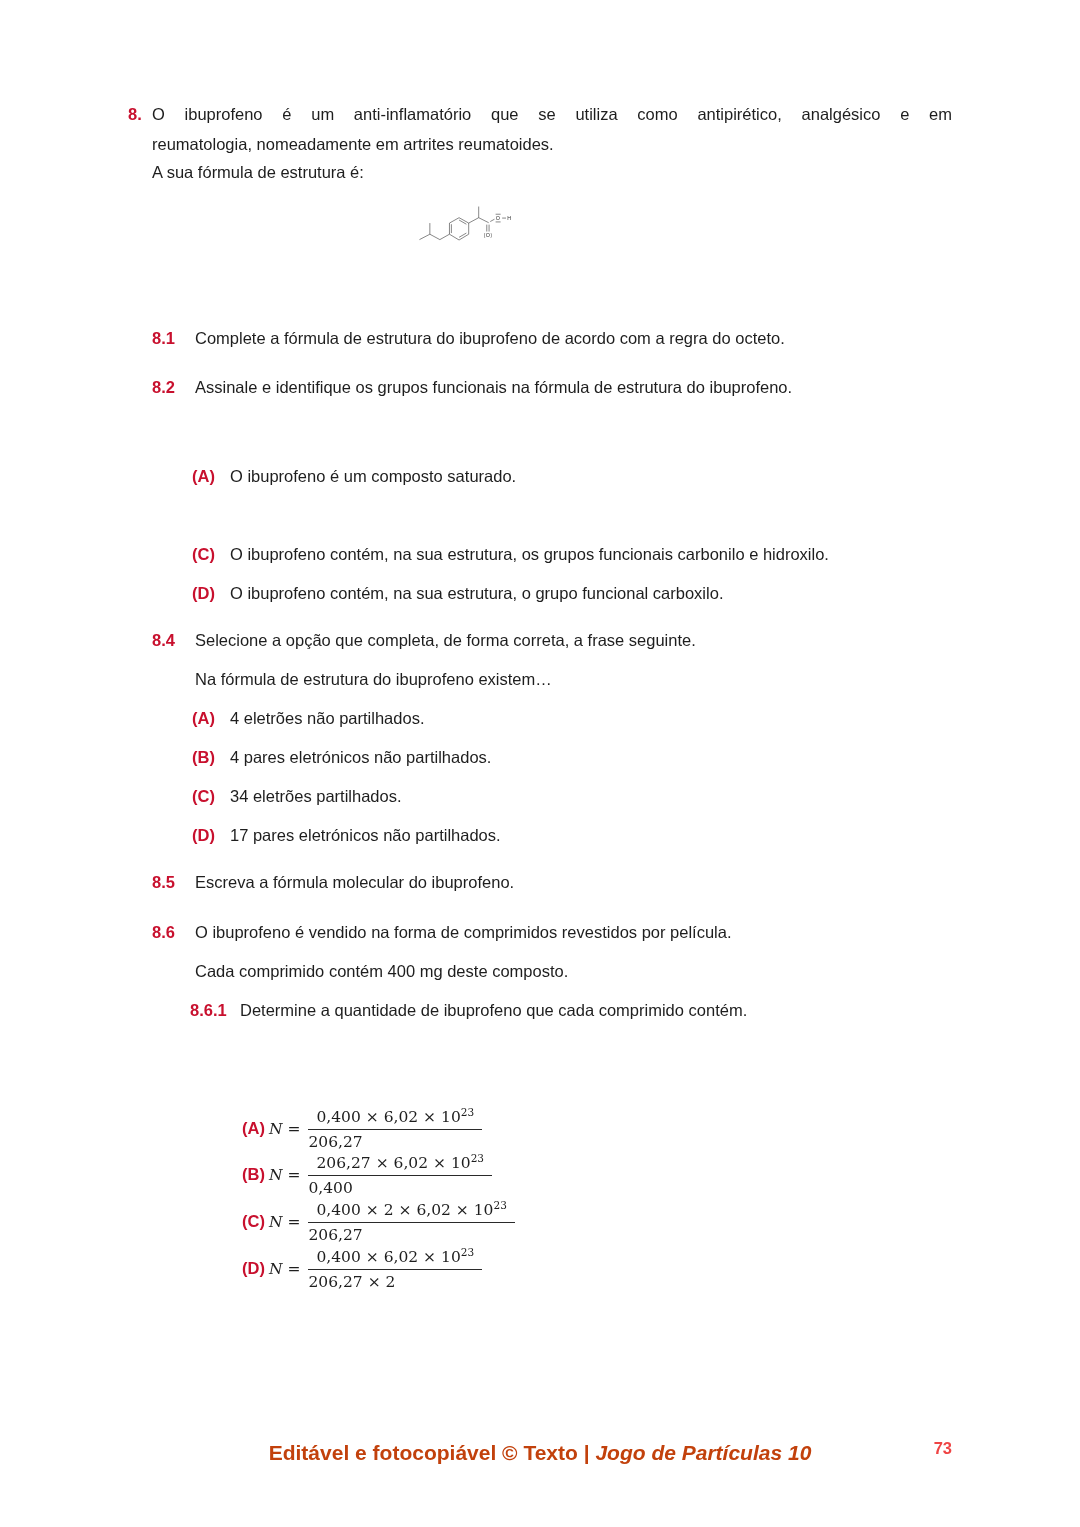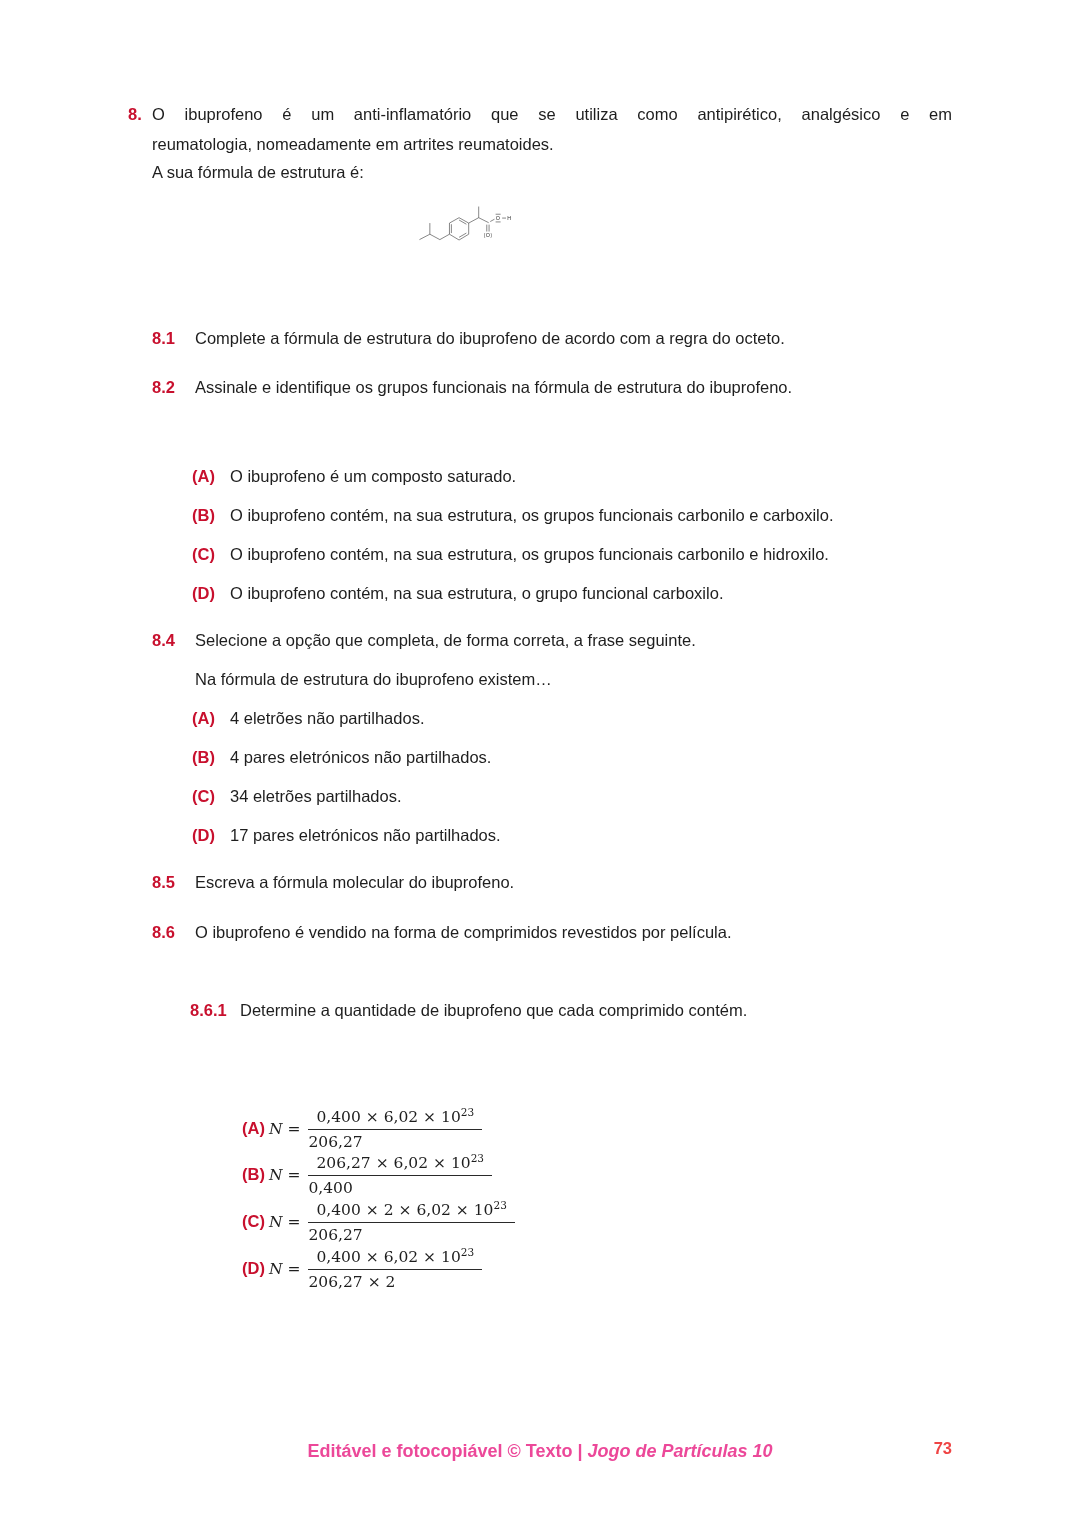--- a/index.html
+++ b/index.html
@@ -40,21 +40,21 @@
   .fraction{display:inline-flex;flex-direction:column;align-items:flex-start;}
   .fraction .fnum{padding:0 8px 3px;border-bottom:1.4px solid #2a2a2a;white-space:nowrap;}
   .fraction .fden{padding-top:3px;white-space:nowrap;}
   .fraction sup{font-size:10.5px;}
 
   
   .structure{position:absolute;left:412px;top:200px;}
 
   
   .footer-line{position:absolute;top:1441px;left:0;width:100%;text-align:center;
-    font-size:18px;font-weight:700;color:#ec4899;}
+    font-size:21px;font-weight:700;color:#c2410c;}
   .footer-line .book{font-style:italic;}
   .page-num{position:absolute;top:1439px;right:128px;font-size:16.5px;font-weight:700;color:#ef4444;}
 </style>
 </head>
 <body>
 
 <div class="page">
 
   <div class="qpara">
     <span class="qnum red">8.</span>
@@ -106,23 +106,20 @@
   </div>
 
   <div class="subrow" style="top:378px;">
     <span class="num red">8.2</span><span>Assinale e identifique os grupos funcionais na fórmula de estrutura do ibuprofeno.</span>
   </div>
 
 
   <div class="opt" style="top:467px;">
     <span class="letter red">(A)</span><span>O ibuprofeno é um composto saturado.</span>
   </div>
-  <div class="opt" style="top:506px;">
-    <span class="letter red">(B)</span><span>O ibuprofeno contém, na sua estrutura, os grupos funcionais carbonilo e carboxilo.</span>
-  </div>
   <div class="opt" style="top:545px;">
     <span class="letter red">(C)</span><span>O ibuprofeno contém, na sua estrutura, os grupos funcionais carbonilo e hidroxilo.</span>
   </div>
   <div class="opt" style="top:584px;">
     <span class="letter red">(D)</span><span>O ibuprofeno contém, na sua estrutura, o grupo funcional carboxilo.</span>
   </div>
 
   <div class="subrow" style="top:631px;">
     <span class="num red">8.4</span><span>Selecione a opção que completa, de forma correta, a frase seguinte.</span>
   </div>
@@ -143,20 +140,21 @@
   </div>
 
   <div class="subrow" style="top:873px;">
     <span class="num red">8.5</span><span>Escreva a fórmula molecular do ibuprofeno.</span>
   </div>
 
   <div class="subrow" style="top:923px;">
     <span class="num red">8.6</span><span>O ibuprofeno é vendido na forma de comprimidos revestidos por película.</span>
   </div>
 
+  <div class="abs txt nowrap" style="top:962px;left:195px;">Cada comprimido contém 400 mg deste composto.</div>
 
   <div class="subrow2" style="top:1001px;">
     <span class="num red">8.6.1</span><span>Determine a quantidade de ibuprofeno que cada comprimido contém.</span>
   </div>
 
 
   <div class="mrow" style="top:1106px;">
     <span class="letter red">(A)</span>
     <span class="mvar">N</span>
     <span class="meq">=</span>

